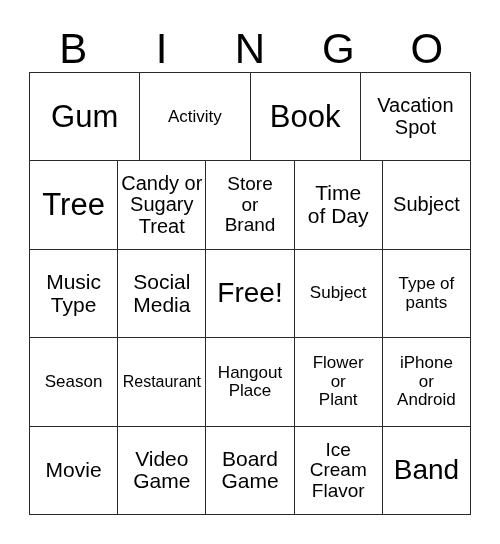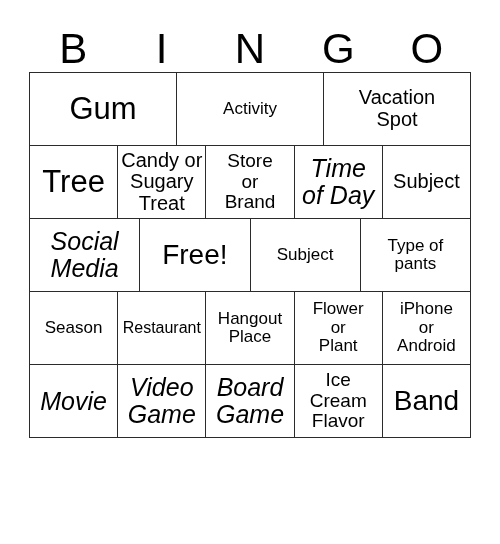--- a/index.html
+++ b/index.html
@@ -45,21 +45,21 @@
     padding-bottom: 2px;
     box-sizing: border-box;
   }
 
   
   #bingo-grid {
     position: absolute;
     left: 29px;
     top: 72px;
     width: 442px;
-    height: 366px;
+    height: 443px;
     box-sizing: border-box;
     border-top: 1.5px solid #2b2b2b;
     border-left: 1.5px solid #2b2b2b;
     display: flex;
     flex-direction: column;
   }
   .bingo-row {
     flex: 1 1 0;
     display: flex;
     min-height: 0;
@@ -82,21 +82,21 @@
     display: block;
     width: 100%;
     line-height: 1.08;
     white-space: pre-line;
     word-break: normal;
   }
 
   
   .fs-xxl .cell-text { font-size: 31px; }
   .fs-xl  .cell-text { font-size: 28px; }
-  .fs-lg  .cell-text { font-size: 25px; font-style: italic; }
+  .fs-lg  .cell-text { font-size: 21px; }
   .fs-md  .cell-text { font-size: 17px; }
   .fs-sm  .cell-text { font-size: 19px; }
   .fs-xs  .cell-text { font-size: 20px; }
   .fs-xxs .cell-text { font-size: 16px; }
 </style>
 </head>
 <body>
 
 <div id="bingo-card">
 
@@ -110,20 +110,23 @@
 
   <div id="bingo-grid">
 
     <div class="bingo-row">
       <div class="bingo-cell fs-xxl">
           <span class="cell-text">Gum</span>
         </div>
       <div class="bingo-cell fs-md">
           <span class="cell-text">Activity</span>
         </div>
+      <div class="bingo-cell fs-xxl">
+          <span class="cell-text">Book</span>
+        </div>
       <div class="bingo-cell fs-xs">
           <span class="cell-text">Vacation
 Spot</span>
         </div>
     </div>
 
     <div class="bingo-row">
       <div class="bingo-cell fs-xxl">
           <span class="cell-text">Tree</span>
         </div>
@@ -141,20 +144,24 @@
           <span class="cell-text">Time
 of Day</span>
         </div>
       <div class="bingo-cell fs-xs">
           <span class="cell-text">Subject</span>
         </div>
     </div>
 
     <div class="bingo-row">
       <div class="bingo-cell fs-lg">
+          <span class="cell-text">Music
+Type</span>
+        </div>
+      <div class="bingo-cell fs-lg">
           <span class="cell-text">Social
 Media</span>
         </div>
       <div class="bingo-cell fs-xl">
           <span class="cell-text">Free!</span>
         </div>
       <div class="bingo-cell fs-md">
           <span class="cell-text">Subject</span>
         </div>
       <div class="bingo-cell fs-md">

